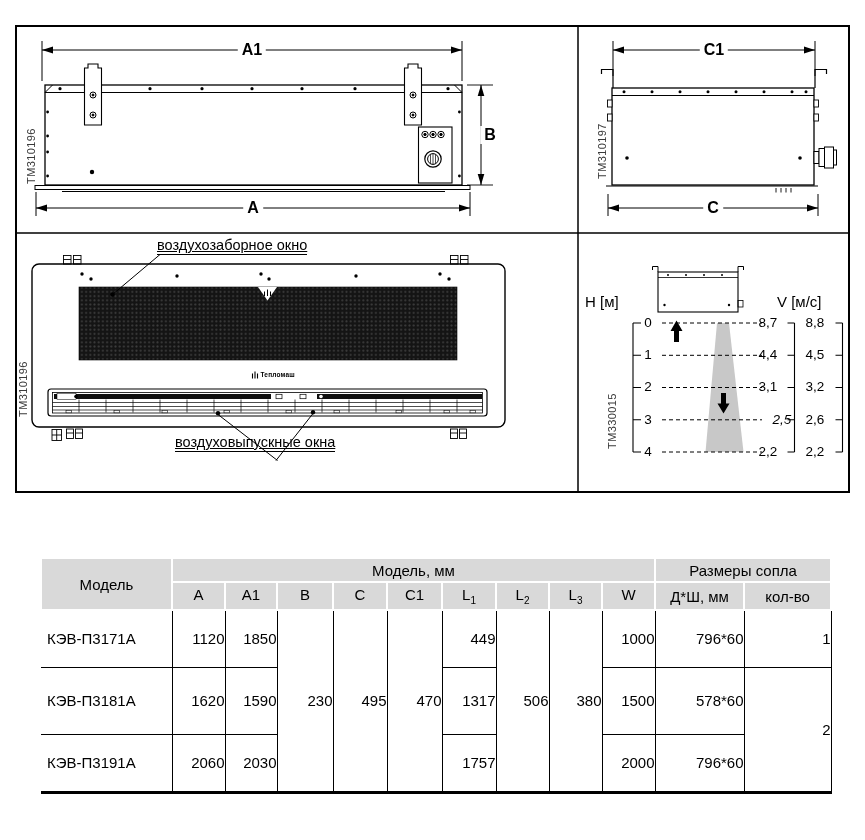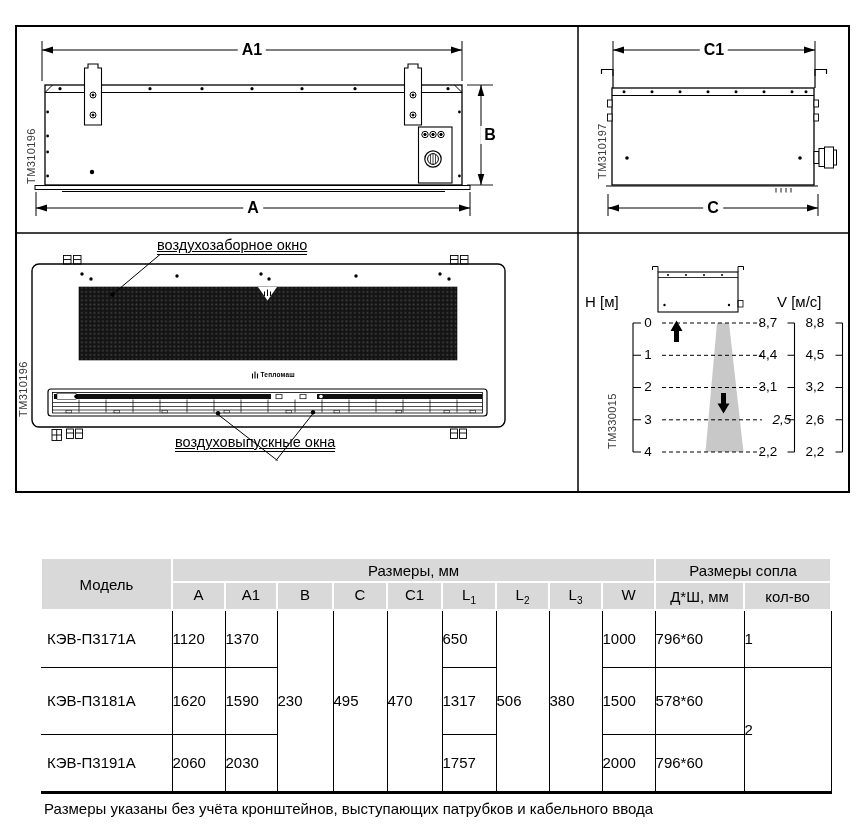--- a/index.html
+++ b/index.html
@@ -14,21 +14,21 @@
   .hlev{width:14px;text-align:center;font-size:13.5px;}
   .vval{text-align:center;font-size:13.5px;}
   .brand{font-size:6.5px;font-weight:bold;letter-spacing:.2px;}
   
   #spec-table{position:absolute;left:40px;top:557px;width:790px;border-collapse:collapse;
               table-layout:fixed;font-size:15px;border-bottom:3px solid #000;}
   #spec-table th{background:#d9d9d9;border:2px solid #fff;font-weight:normal;padding:0;}
   #spec-table thead tr.r1 th{height:22px;}
   #spec-table thead tr.r2 th{height:26px;}
   #spec-table td{border-left:1.5px solid #000;border-bottom:1.5px solid #000;
-                 text-align:left;vertical-align:middle;padding:0;background:#fff;}
+                 text-align:right;vertical-align:middle;padding:0;background:#fff;}
   #spec-table td.model{border-left:none;text-align:left;padding-left:6px;}
   #spec-table td.rt{border-right:1.5px solid #000;}
   #spec-table sub{font-size:10px;}
   #footnote{position:absolute;left:44px;top:800px;font-size:15px;}
 </style>
 </head>
 <body>
 
 <div id="canvas">
 
@@ -287,46 +287,46 @@
         <col style="width:54px">
         <col style="width:53px">
     <col style="width:53px">
         <col style="width:53px">
         <col style="width:89px">
         <col style="width:87px">
   </colgroup>
   <thead>
     <tr class="r1">
       <th rowspan="2">Модель</th>
-      <th colspan="9">Размеры, мм</th>
+      <th colspan="9">Модель, мм</th>
       <th colspan="2">Размеры сопла</th>
     </tr>
     <tr class="r2">
       <th><span>A</span><sub></sub></th>
       <th><span>A1</span><sub></sub></th>
       <th><span>B</span><sub></sub></th>
       <th><span>C</span><sub></sub></th>
       <th><span>C1</span><sub></sub></th>
       <th><span>L</span><sub>1</sub></th>
       <th><span>L</span><sub>2</sub></th>
       <th><span>L</span><sub>3</sub></th>
       <th><span>W</span><sub></sub></th>
       <th>Д*Ш, мм</th>
       <th>кол-во</th>
     </tr>
   </thead>
   <tbody>
     <tr style="height:57px">
       <td class="model">КЭВ-П3171А</td>
       <td>1120</td>
-      <td>1370</td>
+      <td>1850</td>
       <td rowspan="3">230</td>
       <td rowspan="3">495</td>
       <td rowspan="3">470</td>
-      <td>650</td>
+      <td>449</td>
       <td rowspan="3">506</td>
       <td rowspan="3">380</td>
       <td>1000</td>
       <td>796*60</td>
       <td class="rt">1</td>
     </tr>
     <tr style="height:67px">
       <td class="model">КЭВ-П3181А</td>
       <td>1620</td>
       <td>1590</td>
@@ -339,15 +339,14 @@
       <td class="model">КЭВ-П3191А</td>
       <td>2060</td>
       <td>2030</td>
       <td>1757</td>
       <td>2000</td>
       <td>796*60</td>
     </tr>
   </tbody>
 </table>
 
-<div id="footnote">Размеры указаны без учёта кронштейнов, выступающих патрубков и кабельного ввода</div>
 
 </div>
 
 </body></html>

